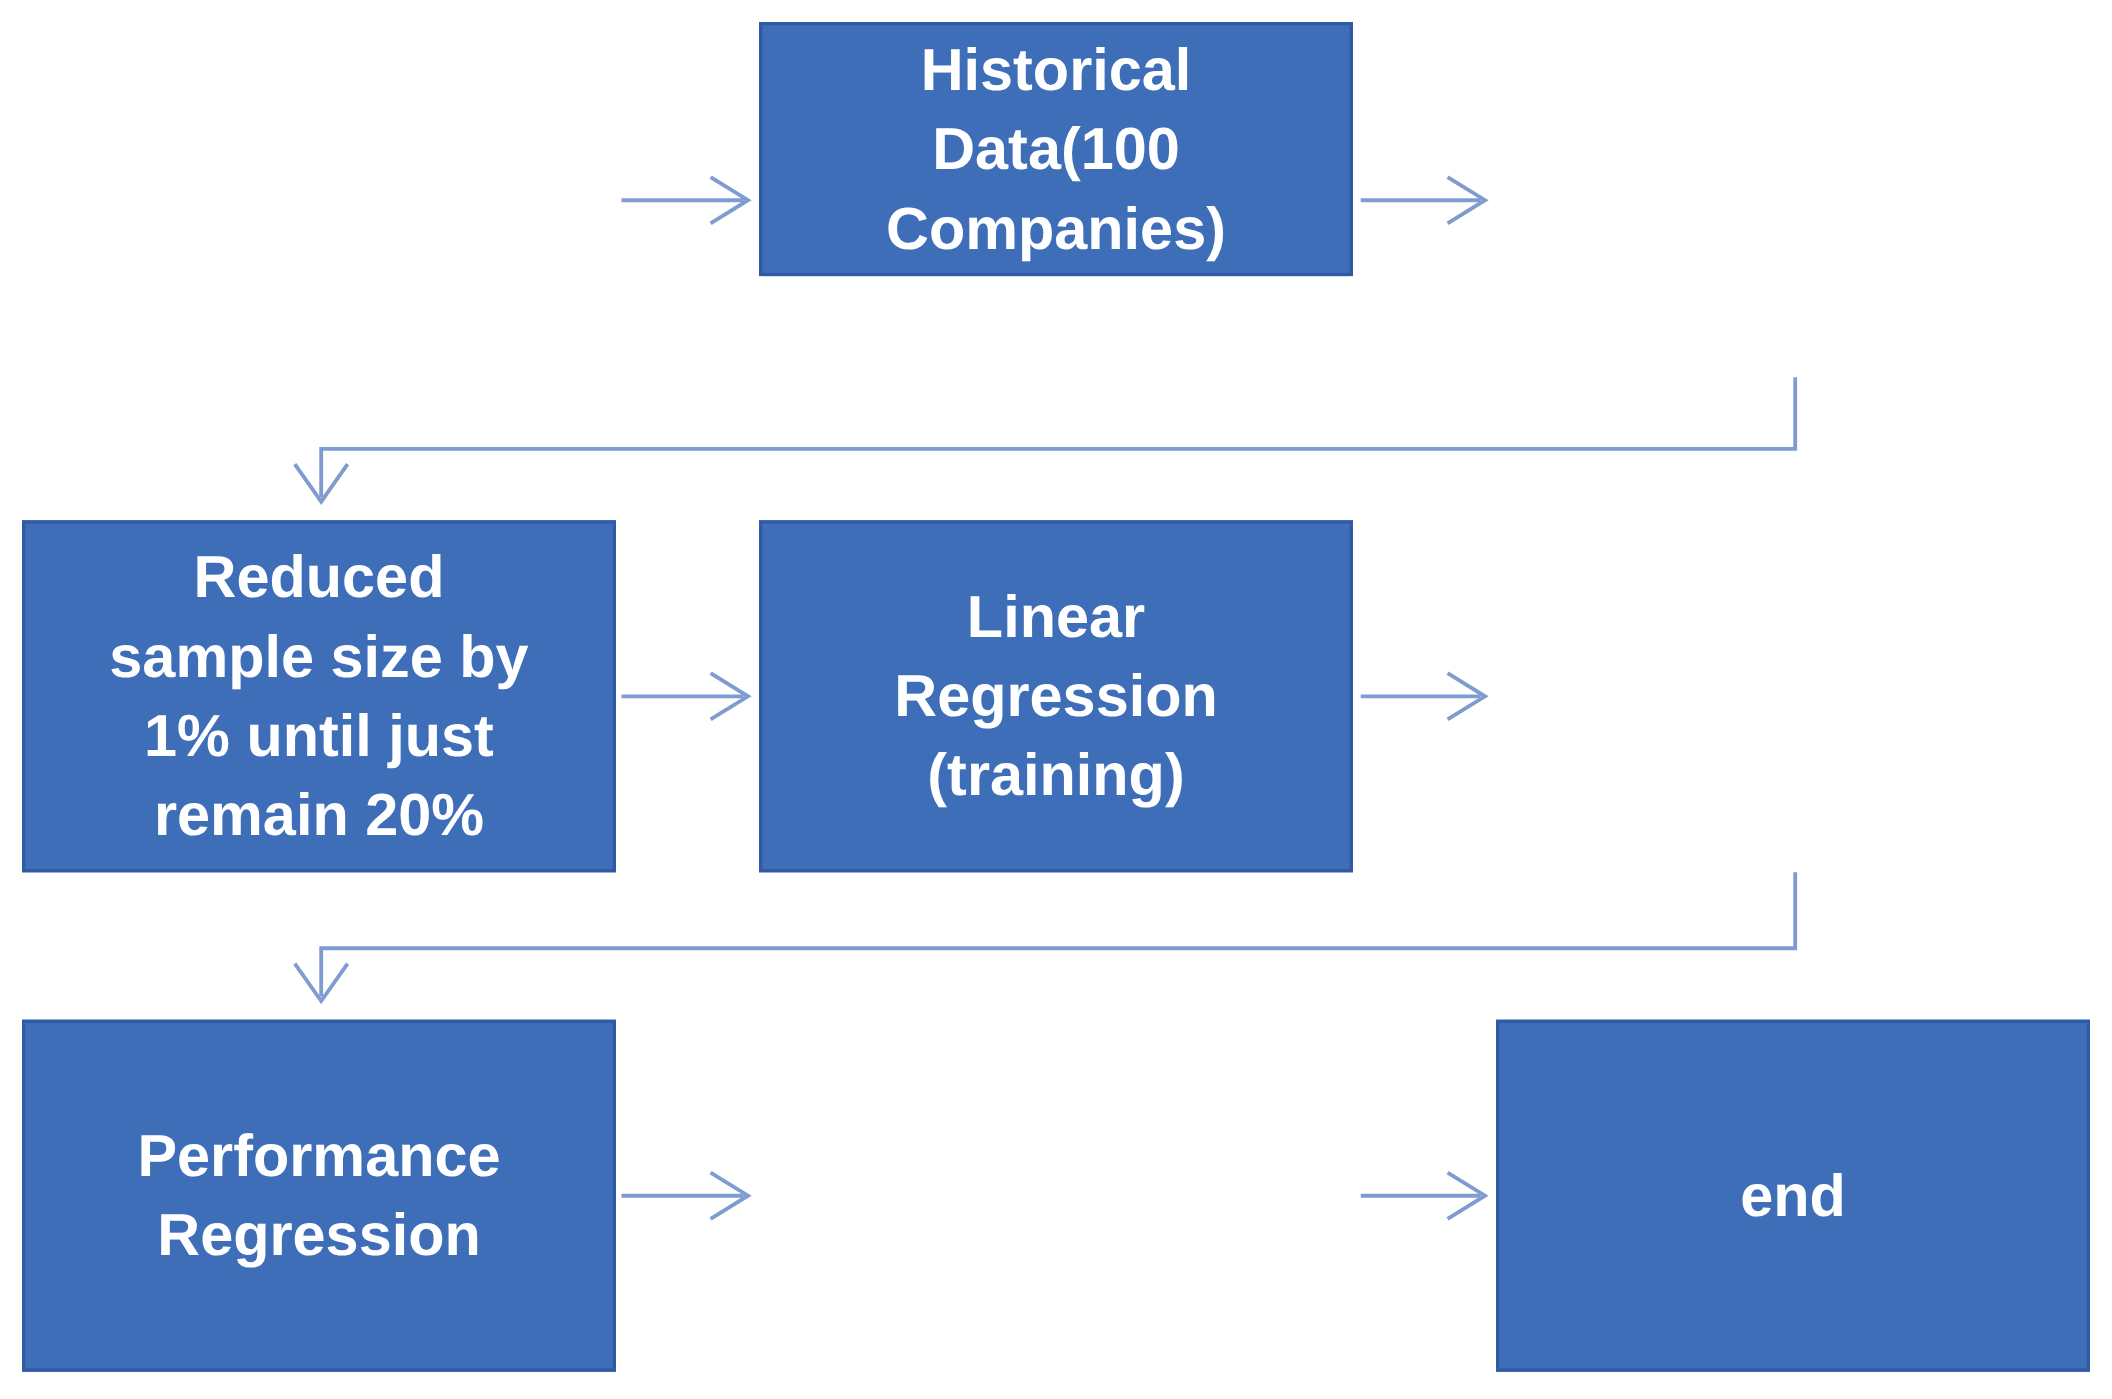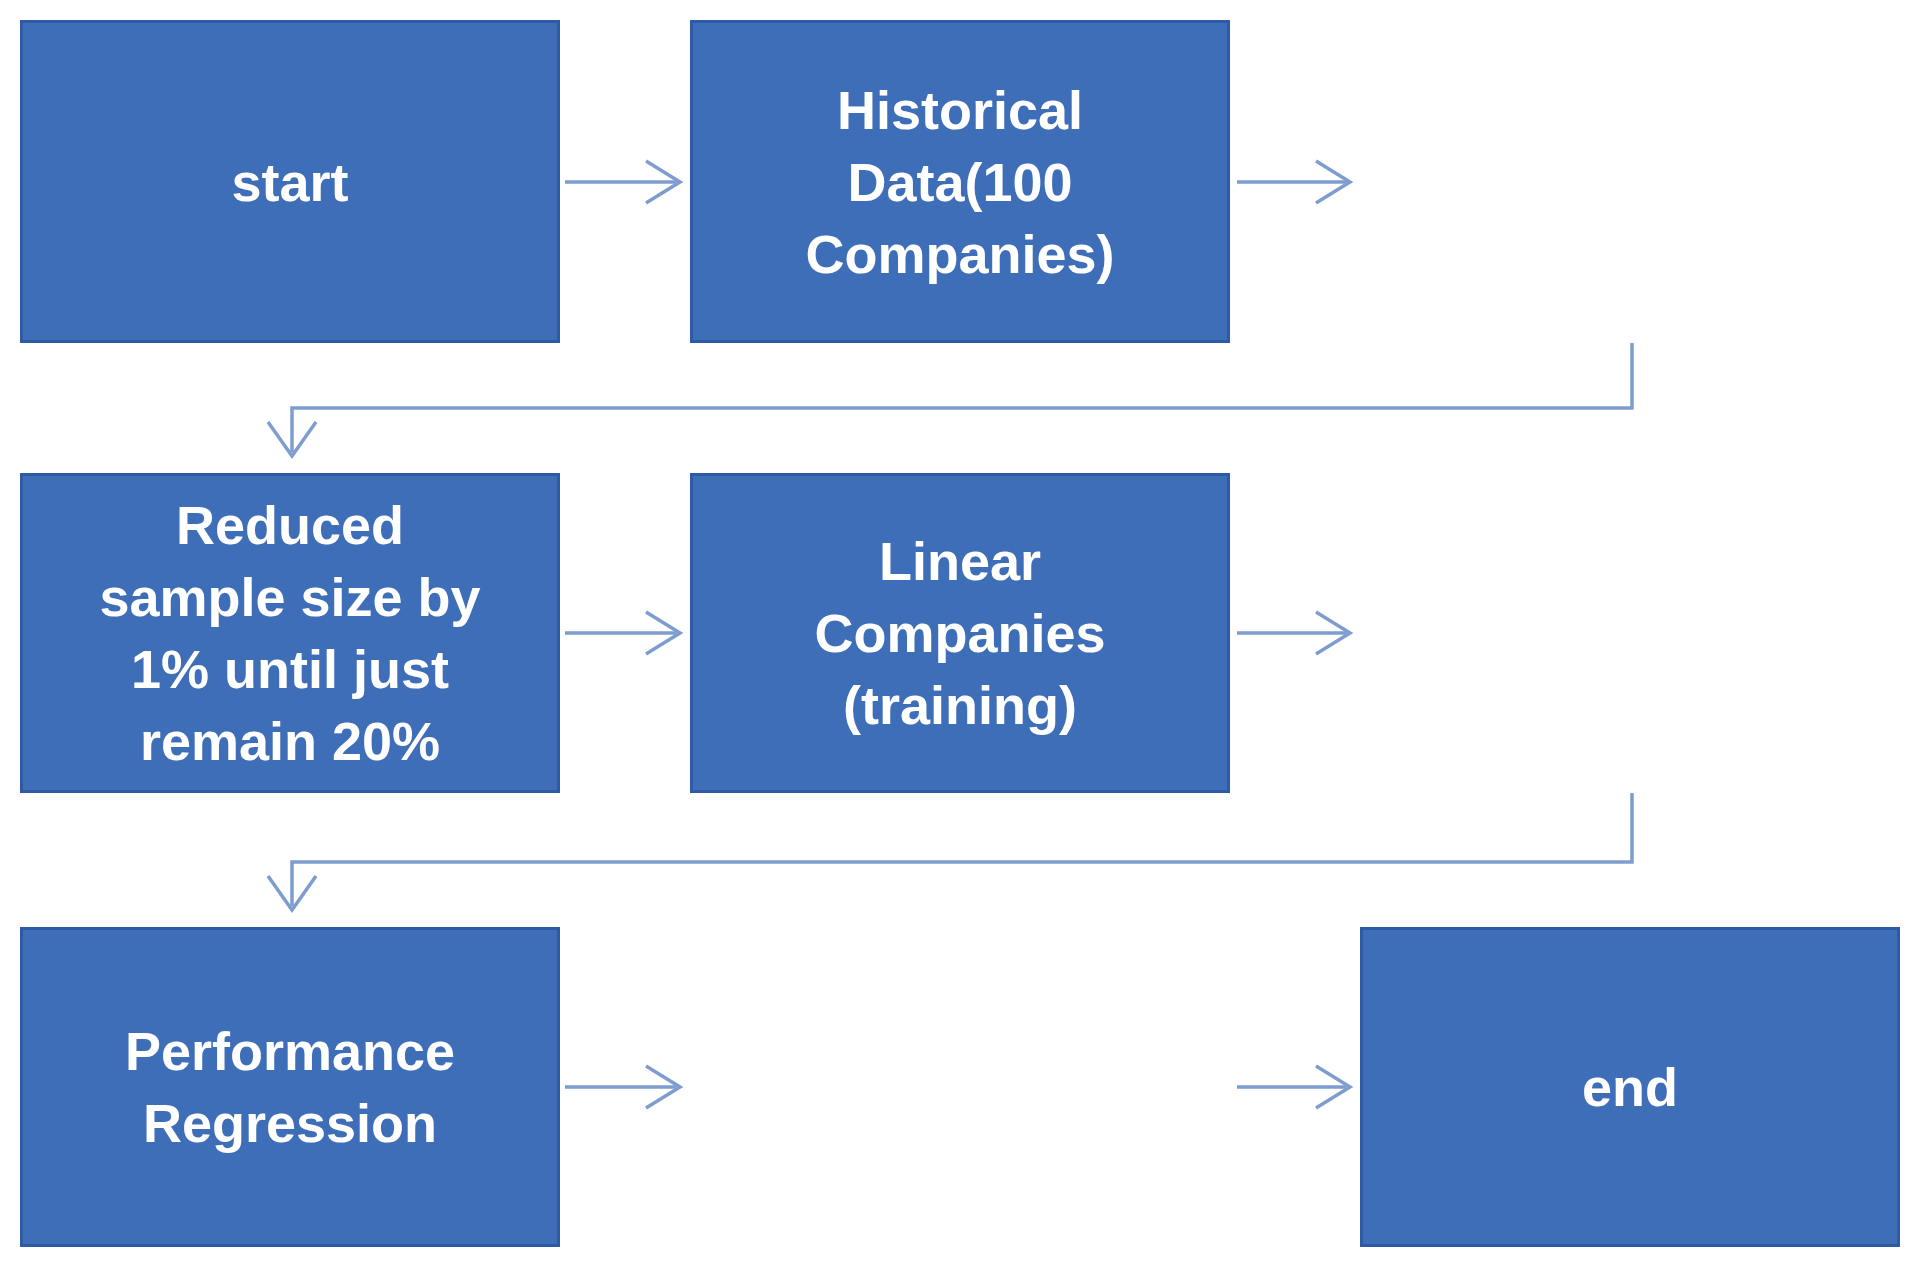--- a/index.html
+++ b/index.html
@@ -29,21 +29,21 @@
     text-align: center;
     padding: 0 58px;
     font-size: 54px;
     line-height: 72px;
     font-weight: 600;
     letter-spacing: 0px;
   }
   .c1 { left: 20px; }
   .c2 { left: 690px; }
   .c3 { left: 1360px; }
-  .r1 { top: 20px;  height: 323px; }
+  .r1 { top: 20px;  height: 231px; }
   .r2 { top: 473px; height: 320px; }
   .r3 { top: 927px; height: 320px; }
   svg.connectors {
     position: absolute;
     left: 0; top: 0;
     width: 1920px; height: 1272px;
     pointer-events: none;
   }
   svg.connectors path, svg.connectors polyline {
     fill: none;
@@ -89,32 +89,29 @@
     <g>
       <path d="M565 1087 L676 1087"></path>
       <polyline points="646,1066 680,1087 646,1108"></polyline>
     </g>
     <g>
       <path d="M1237 1087 L1346 1087"></path>
       <polyline points="1316,1066 1350,1087 1316,1108"></polyline>
     </g>
   </svg>
 
-  <div class="node c1 r1">
-    <span>start</span>
-  </div>
   <div class="node c2 r1">
     <span>Historical Data(100 Companies)</span>
   </div>
 
   <div class="node c1 r2">
     <span>Reduced sample size by 1% until just remain 20%</span>
   </div>
   <div class="node c2 r2">
-    <span>Linear Companies (training)</span>
+    <span>Linear Regression (training)</span>
   </div>
 
   <div class="node c1 r3">
     <span>Performance Regression</span>
   </div>
   <div class="node c3 r3">
     <span>end</span>
   </div>
 
 </div>

